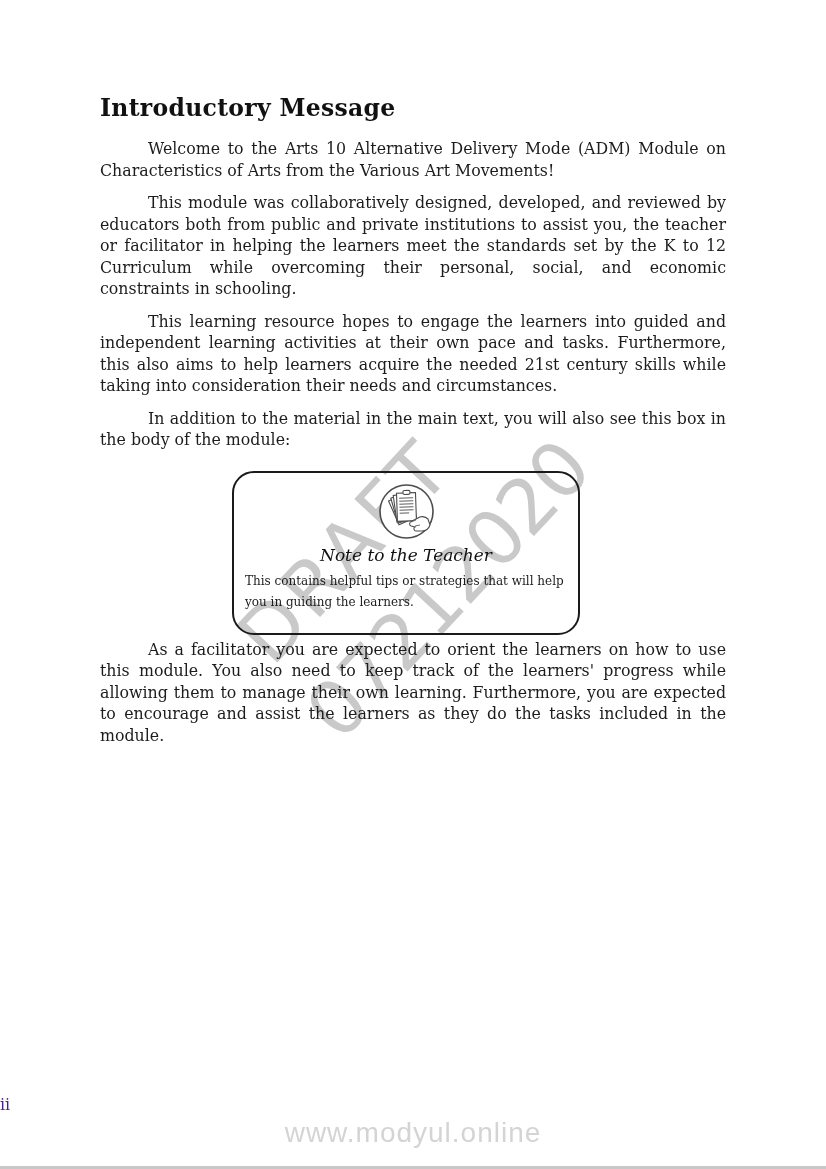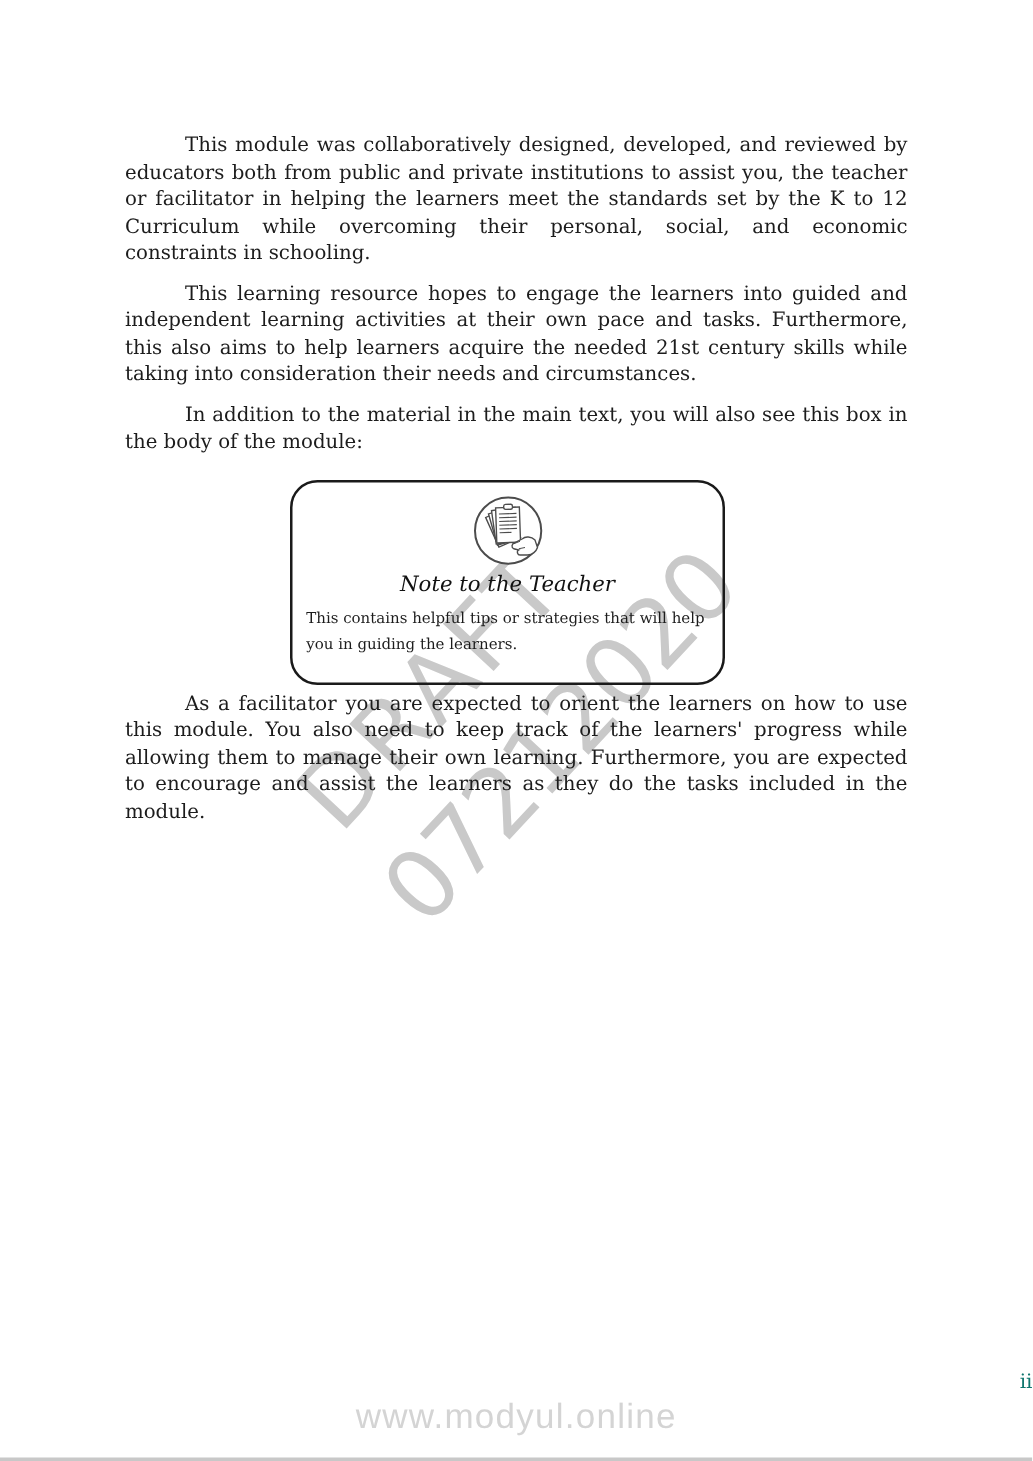--- a/index.html
+++ b/index.html
@@ -108,23 +108,23 @@
     line-height: 21px;
     text-align: left;
   }
   
   .footer-pagenum {
     position: absolute;
     z-index: 2;
     left: 0;
     right: 0;
     top: 1095px;
-    text-align: right;
+    text-align: left;
     font-size: 16px;
-    color: #0f766e;
+    color: #4c1d95;
     font-family: "DejaVu Serif", serif;
   }
   .footer-site {
     position: absolute;
     z-index: 2;
     left: 0;
     right: 0;
     top: 1117px;
     text-align: center;
     font-size: 28px;
@@ -144,22 +144,24 @@
 </style>
 </head>
 <body>
 
 <div class="page">
 
   <div class="watermark wm1">DRAFT</div>
   <div class="watermark wm2">07212020</div>
 
   <main class="content">
-
-
+    <h1 class="doc-title">Introductory Message</h1>
+
+
+    <p class="body-para">Welcome to the Arts 10 Alternative Delivery Mode (ADM) Module on Characteristics of Arts from the Various Art Movements!</p>
     <p class="body-para">This module was collaboratively designed, developed, and reviewed by educators both from public and private institutions to assist you, the teacher or facilitator in helping the learners meet the standards set by the K to 12 Curriculum while overcoming their personal, social, and economic constraints in schooling.</p>
     <p class="body-para">This learning resource hopes to engage the learners into guided and independent learning activities at their own pace and tasks. Furthermore, this also aims to help learners acquire the needed 21st century skills while taking into consideration their needs and circumstances.</p>
     <p class="body-para">In addition to the material in the main text, you will also see this box in the body of the module:</p>
 
     <div class="note-box">
       <span class="note-icon">
         <svg width="57" height="57" viewBox="0 0 57 57" aria-hidden="true">
           <circle cx="28.5" cy="28.5" r="26.5" fill="#ffffff" stroke="#4c4c4c" stroke-width="1.6"></circle>
           <g stroke="#4c4c4c" stroke-width="1.1" fill="#ffffff">
             <rect x="15" y="13" width="19" height="26" transform="rotate(-24 24.5 26)"></rect>

